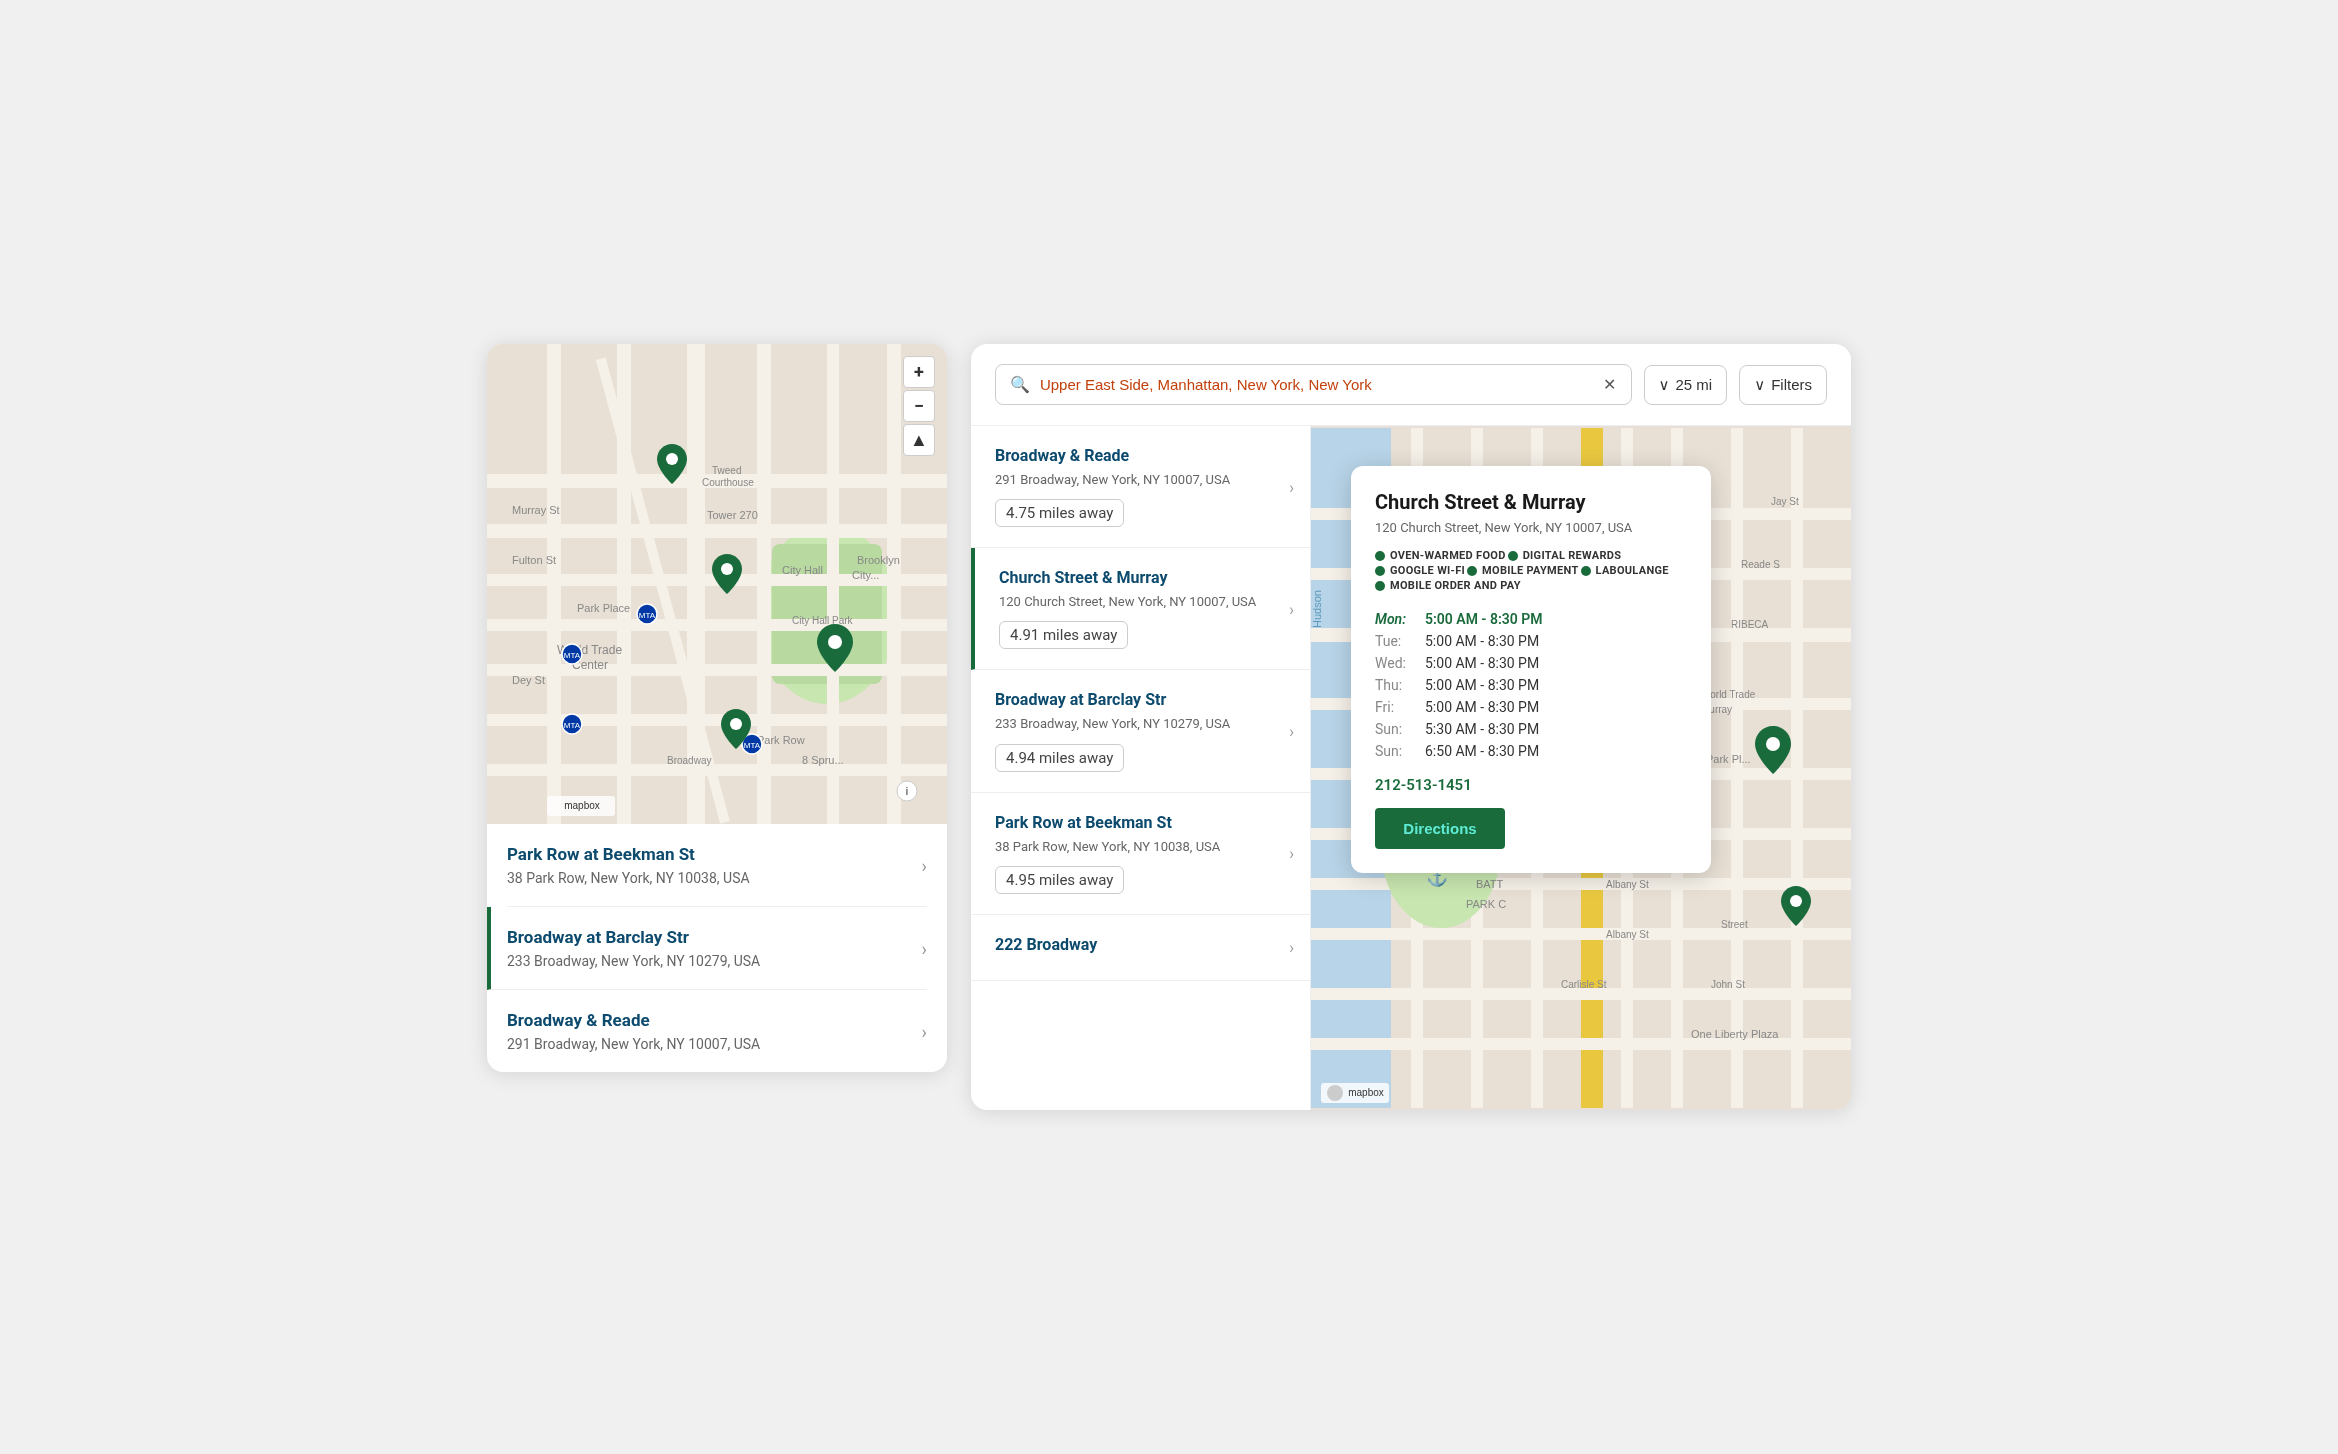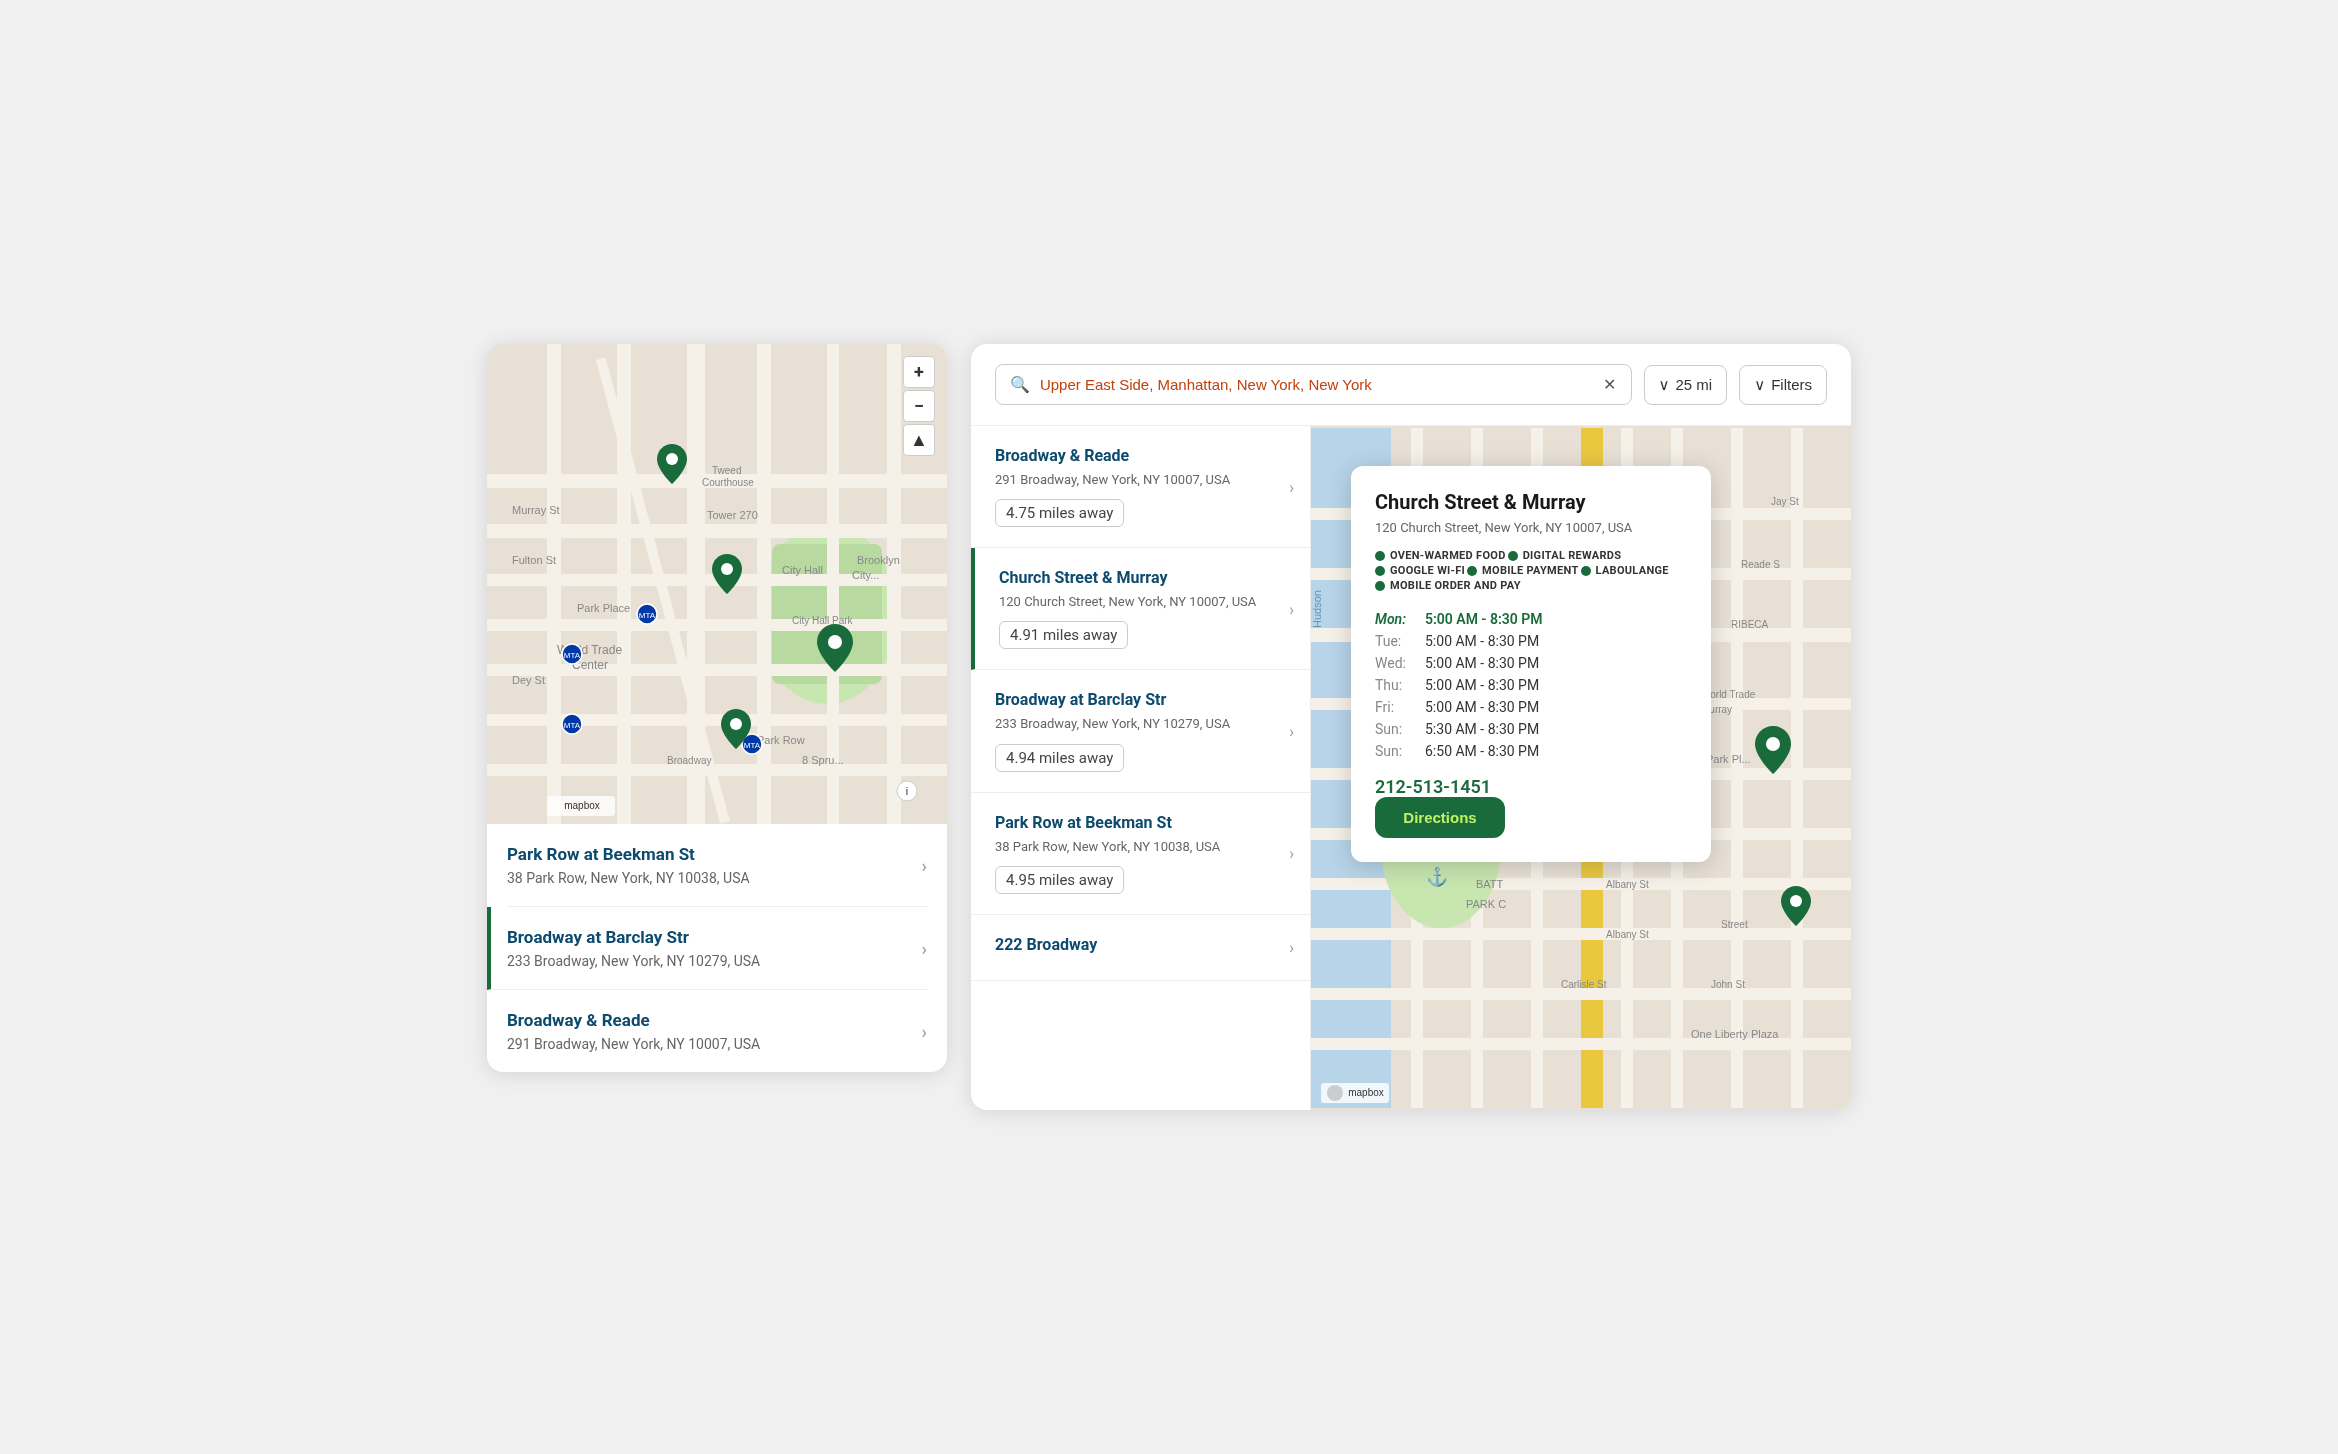--- a/index.html
+++ b/index.html
@@ -264,30 +264,31 @@
     .hours-table tr.today td {
       color: #1a6b3c;
       font-weight: 600;
     }
     .hours-table tr.today td:first-child {
       color: #1a6b3c;
       font-style: italic;
     }
     .phone-link {
       color: #1a6b3c;
-      font-size: 18px;
+      font-size: 15px;
       font-weight: 600;
       text-decoration: none;
       display: block;
+      margin-bottom: 14px;
     }
     .directions-btn {
       background: #1a6b3c;
-      color: #bef264;
+      color: #5eead4;
       border: none;
-      border-radius: 12px;
+      border-radius: 4px;
       padding: 12px 8px;
       font-size: 15px;
       font-weight: 700;
       cursor: pointer;
       width: 130px;
     }
 
     
     .list-section::-webkit-scrollbar { width: 4px; }
     .list-section::-webkit-scrollbar-track { background: #f1f1f1; }

